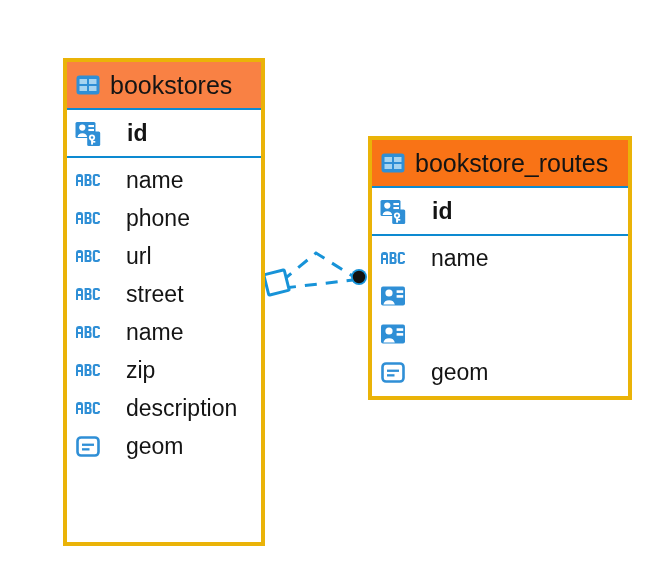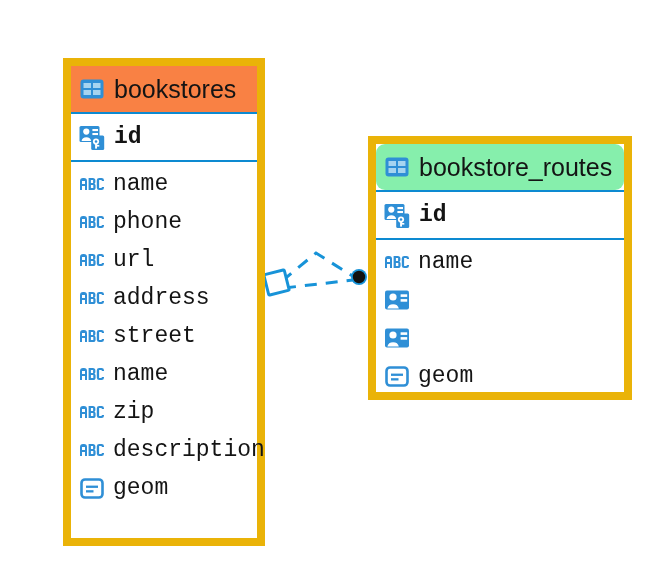--- a/index.html
+++ b/index.html
@@ -19,56 +19,55 @@
     position: absolute;
     inset: 0;
     width: 654px;
     height: 570px;
   }
 
   
   .entity {
     position: absolute;
     box-sizing: border-box;
-    border: 8px solid #eab308;
+    border: 4px solid #eab308;
     background: #ffffff;
   }
 
   .entity-header {
     display: flex;
     align-items: center;
     box-sizing: border-box;
     padding: 4px 9px 4px 8px;
     gap: 9px;
     height: 46px;
   }
   .entity-header.accent-orange { background: #f98144; }
-  .entity-header.accent-grey   { background: #86efac; border-radius: 9px; }
+  .entity-header.accent-grey   { background: #f97316; }
 
   .entity-title {
     font-size: 25px;
     color: #141414;
     line-height: 1;
     white-space: nowrap;
   }
 
   .pk-section {
     border-top: 2px solid #0d8ad1;
     border-bottom: 2px solid #0d8ad1;
     box-sizing: border-box;
   }
 
   .field-row {
     display: flex;
     align-items: center;
-    gap: 8px;
+    gap: 25px;
     padding: 3px 18px 3px 8px;
     box-sizing: border-box;
     height: 38px;
-    font-family: Liberation Mono, monospace;
   }
   .field-label {
     font-size: 23px;
     color: #141414;
     line-height: 1;
     white-space: nowrap;
   }
   .field-label.bold { font-weight: bold; }
 
   .fields-section { padding: 3px 0 4px 0; }
@@ -172,30 +171,20 @@
         <span class="icon-wrap">
           <svg width="26" height="14" viewBox="0 0 26 14" aria-hidden="true">
             <path d="M1 13 V4 a3 3 0 0 1 3 -3 h1 a3 3 0 0 1 3 3 V13 H6 V9 H3 V13 Z M3 7 H6 V4 H3 Z" fill="#2f8fd6"></path>
             <path d="M9.6 13 V1 h4.2 a2.6 2.6 0 0 1 2.6 2.6 V5 a2 2 0 0 1 -1 1.7 a2 2 0 0 1 1.2 1.9 V10.4 A2.6 2.6 0 0 1 14 13 Z M11.9 5.9 h2.2 V3.1 h-2.2 Z M11.9 10.9 h2.4 V8 h-2.4 Z" fill="#2f8fd6"></path>
             <path d="M25 4 V3.3 A2.4 2.4 0 0 0 22.6 1 h-2.4 A2.4 2.4 0 0 0 17.8 3.3 V10.7 A2.4 2.4 0 0 0 20.2 13 h2.4 A2.4 2.4 0 0 0 25 10.7 V10 h-2.3 v0.9 h-2.6 V3.1 h2.6 V4 Z" fill="#2f8fd6"></path>
           </svg>
         </span>
         <span class="field-label">url</span>
       </div>
 
-      <div class="field-row">
-        <span class="icon-wrap">
-          <svg width="26" height="14" viewBox="0 0 26 14" aria-hidden="true">
-            <path d="M1 13 V4 a3 3 0 0 1 3 -3 h1 a3 3 0 0 1 3 3 V13 H6 V9 H3 V13 Z M3 7 H6 V4 H3 Z" fill="#2f8fd6"></path>
-            <path d="M9.6 13 V1 h4.2 a2.6 2.6 0 0 1 2.6 2.6 V5 a2 2 0 0 1 -1 1.7 a2 2 0 0 1 1.2 1.9 V10.4 A2.6 2.6 0 0 1 14 13 Z M11.9 5.9 h2.2 V3.1 h-2.2 Z M11.9 10.9 h2.4 V8 h-2.4 Z" fill="#2f8fd6"></path>
-            <path d="M25 4 V3.3 A2.4 2.4 0 0 0 22.6 1 h-2.4 A2.4 2.4 0 0 0 17.8 3.3 V10.7 A2.4 2.4 0 0 0 20.2 13 h2.4 A2.4 2.4 0 0 0 25 10.7 V10 h-2.3 v0.9 h-2.6 V3.1 h2.6 V4 Z" fill="#2f8fd6"></path>
-          </svg>
-        </span>
-        <span class="field-label">address</span>
-      </div>
 
       <div class="field-row">
         <span class="icon-wrap">
           <svg width="26" height="14" viewBox="0 0 26 14" aria-hidden="true">
             <path d="M1 13 V4 a3 3 0 0 1 3 -3 h1 a3 3 0 0 1 3 3 V13 H6 V9 H3 V13 Z M3 7 H6 V4 H3 Z" fill="#2f8fd6"></path>
             <path d="M9.6 13 V1 h4.2 a2.6 2.6 0 0 1 2.6 2.6 V5 a2 2 0 0 1 -1 1.7 a2 2 0 0 1 1.2 1.9 V10.4 A2.6 2.6 0 0 1 14 13 Z M11.9 5.9 h2.2 V3.1 h-2.2 Z M11.9 10.9 h2.4 V8 h-2.4 Z" fill="#2f8fd6"></path>
             <path d="M25 4 V3.3 A2.4 2.4 0 0 0 22.6 1 h-2.4 A2.4 2.4 0 0 0 17.8 3.3 V10.7 A2.4 2.4 0 0 0 20.2 13 h2.4 A2.4 2.4 0 0 0 25 10.7 V10 h-2.3 v0.9 h-2.6 V3.1 h2.6 V4 Z" fill="#2f8fd6"></path>
           </svg>
         </span>
         <span class="field-label">street</span>

